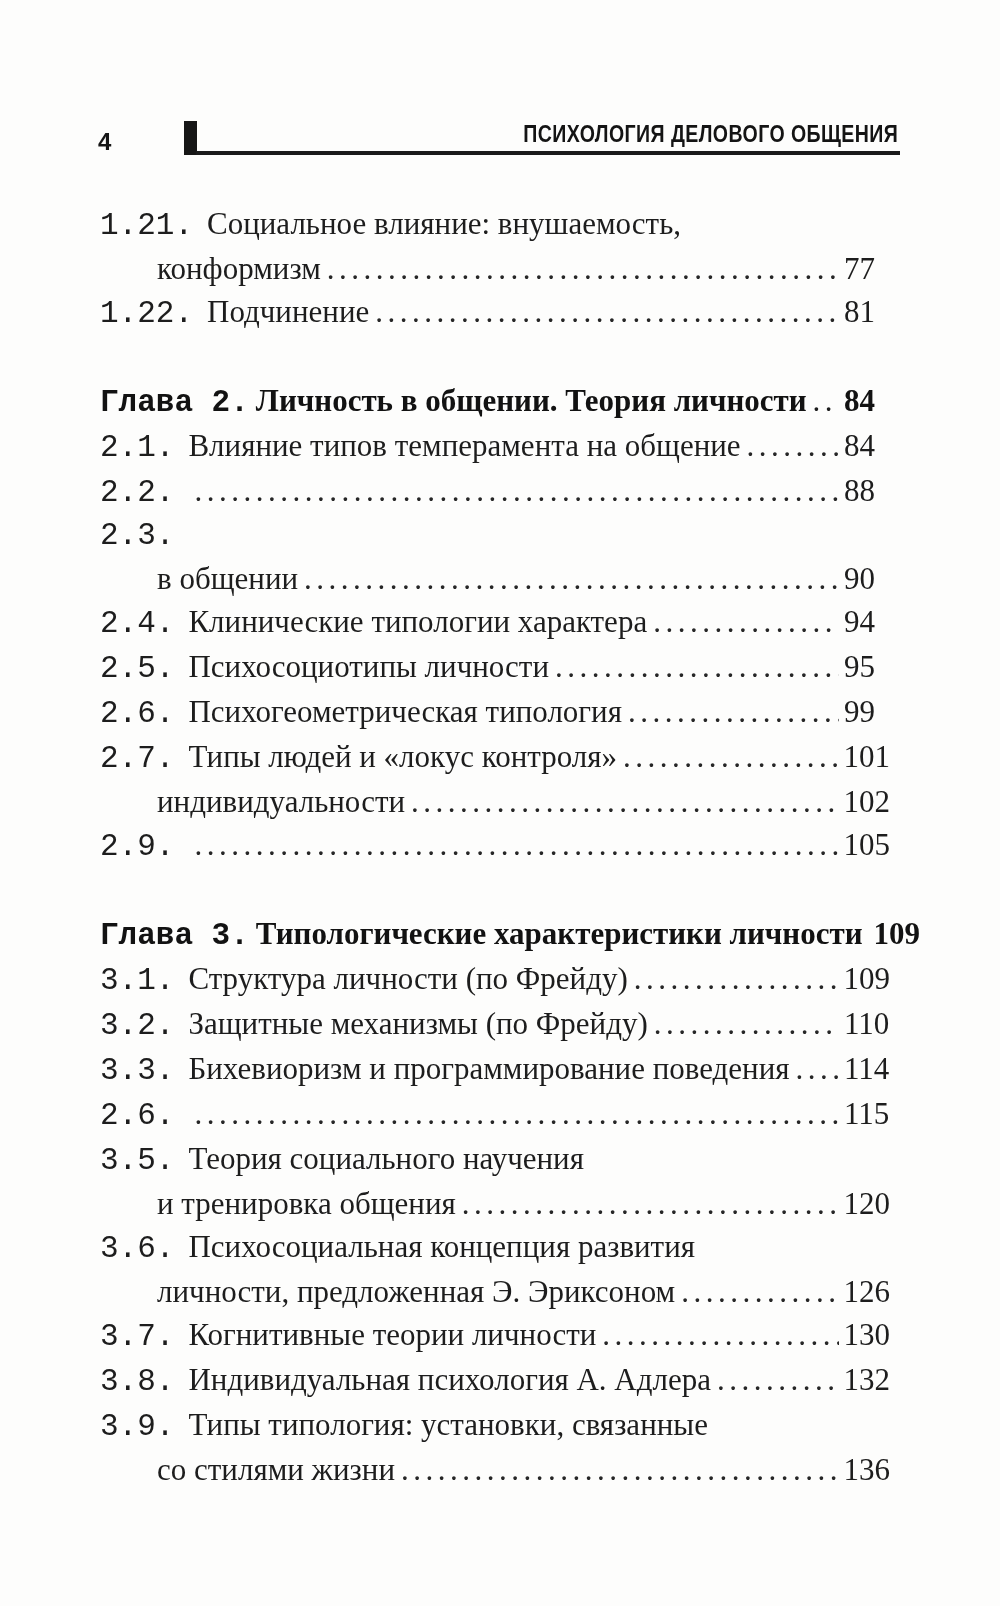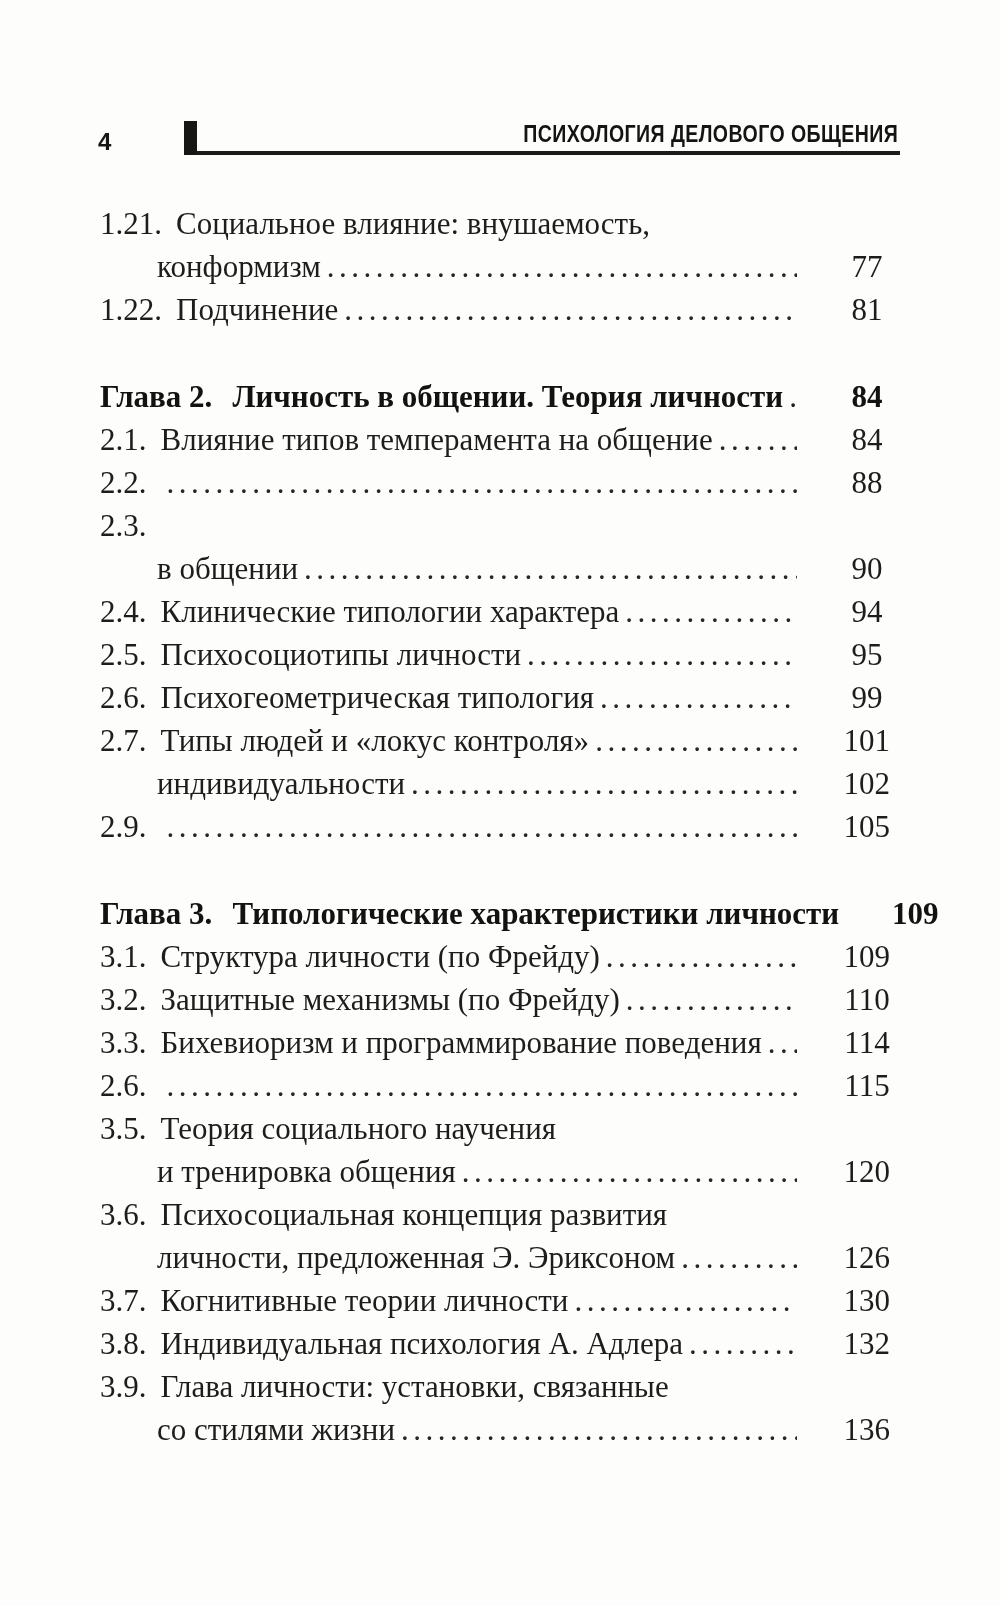--- a/index.html
+++ b/index.html
@@ -35,30 +35,30 @@
   }
   
   .toc{
     position:absolute;left:100px;top:202px;width:790px;
     font-size:31px;line-height:43px;color:#1d1d1d;
   }
   .entry{margin:0;}
   .entry.chapter{font-weight:bold;color:#121212;margin-top:44px;}
   .tline{display:flex;align-items:baseline;white-space:nowrap;}
   .tline.cont{padding-left:57px;}
-  .num{flex:0 0 auto;margin-right:14px;}
-  .chapter .num{margin-right:20px;}
+  .num{flex:0 0 auto;margin-right:14px;font-family:Liberation Mono, monospace;}
+  .chapter .num{margin-right:7px;}
   .ttl{flex:0 0 auto;}
   .dots{
     flex:1 1 0;min-width:0;overflow:hidden;
     letter-spacing:4.5px;margin:0 5px 0 6px;
     font-weight:normal;color:#262626;
   }
   .chapter .dots{color:#1d1d1d;}
-  .pg{flex:0 0 auto;min-width:46px;text-align:center;margin-left:42px;}
+  .pg{flex:0 0 auto;min-width:46px;text-align:left;}
 </style>
 </head>
 <body>
 
 <div class="page">
   <div class="pagenum">4</div>
   <div class="accent-bar"></div>
   <div class="header-rule"></div>
   <div class="header-title">ПСИХОЛОГИЯ ДЕЛОВОГО ОБЩЕНИЯ</div>
 
@@ -234,21 +234,21 @@
         <div class="tline">
           <span class="num">3.8.</span>
           <span class="ttl">Индивидуальная психология А. Адлера</span>
           <span class="dots">........................................................................................................................</span>
           <span class="pg">132</span>
         </div>
       </div>
       <div class="entry">
         <div class="tline">
           <span class="num">3.9.</span>
-          <span class="ttl">Глава личности: установки, связанные</span>
+          <span class="ttl">Типы типология: установки, связанные</span>
         </div>
         <div class="tline cont">
           <span class="ttl">со стилями жизни</span>
           <span class="dots">........................................................................................................................</span>
           <span class="pg">136</span>
         </div>
       </div>
     </div>
 </div>
 

